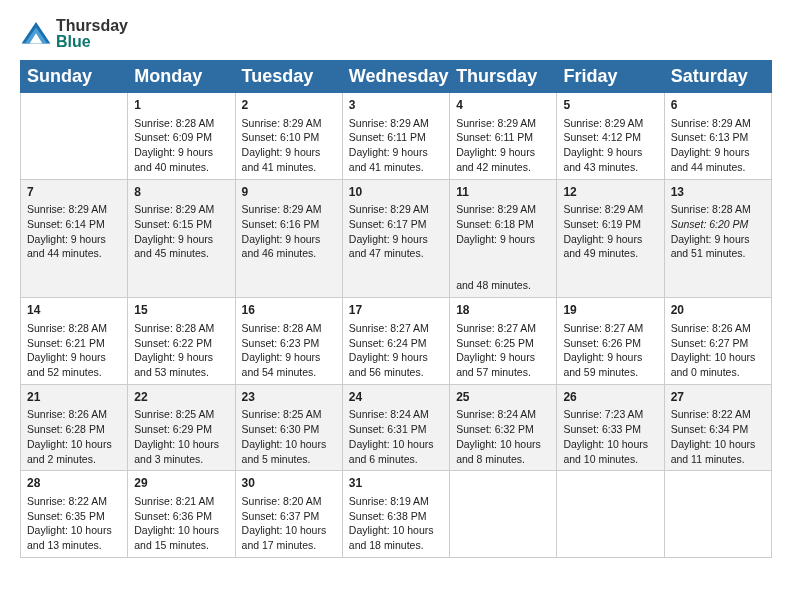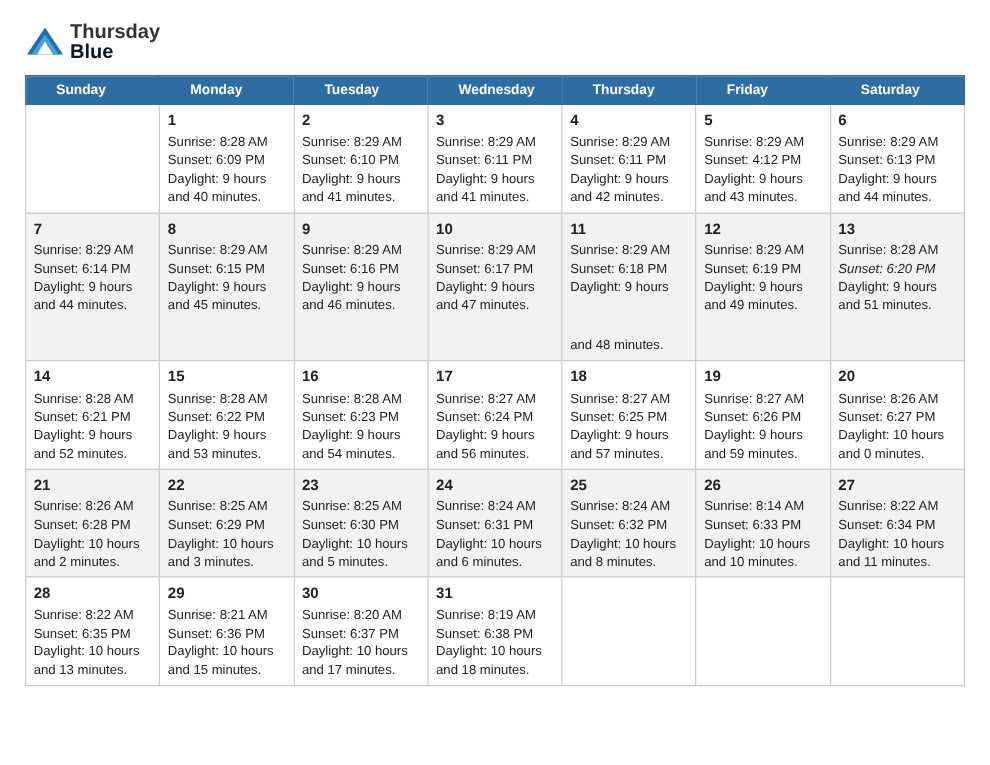--- a/index.html
+++ b/index.html
@@ -28,21 +28,21 @@
       gap: 4px;
     }
     .logo-text {
       display: flex;
       flex-direction: column;
       font-size: 18px;
       font-weight: bold;
       line-height: 1;
     }
     .logo-general { color: #333; font-size: 16px; }
-    .logo-blue { color: #0f172a; font-size: 16px; }
+    .logo-blue { color: #0f766e; font-size: 16px; }
     .logo-icon {
       width: 32px;
       height: 32px;
     }
     .title-block {
       text-align: right;
     }
     .month-title {
       font-size: 36px;
       font-weight: normal;
@@ -55,22 +55,22 @@
     }
     table {
       width: 100%;
       border-collapse: collapse;
       table-layout: fixed;
     }
     th {
       background-color: #2e6da4;
       color: #fff;
       text-align: left;
-      padding: 5px 24px;
-      font-size: 11px;
+      padding: 5px 6px;
+      font-size: 18px;
       font-weight: bold;
       border: 1px solid #2e6da4;
     }
     td {
       vertical-align: top;
       padding: 4px 6px;
       font-size: 10.5px;
       color: #222;
       border: 1px solid #ccc;
       line-height: 1.4;
@@ -301,21 +301,21 @@
           </td>
           <td>
             <span class="day-num">25</span>
             <span style="display: block;">Sunrise: 8:24 AM</span>
             <span style="display: block;">Sunset: 6:32 PM</span>
             <span style="display: block;">Daylight: 10 hours</span>
             <span style="display: block;">and 8 minutes.</span>
           </td>
           <td>
             <span class="day-num">26</span>
-            <span style="display: block;">Sunrise: 8:14 AM</span>
+            <span style="display: block;">Sunrise: 7:23 AM</span>
             <span style="display: block;">Sunset: 6:33 PM</span>
             <span style="display: block;">Daylight: 10 hours</span>
             <span style="display: block;">and 10 minutes.</span>
           </td>
           <td>
             <span class="day-num">27</span>
             <span style="display: block;">Sunrise: 8:22 AM</span>
             <span style="display: block;">Sunset: 6:34 PM</span>
             <span style="display: block;">Daylight: 10 hours</span>
             <span style="display: block;">and 11 minutes.</span>

